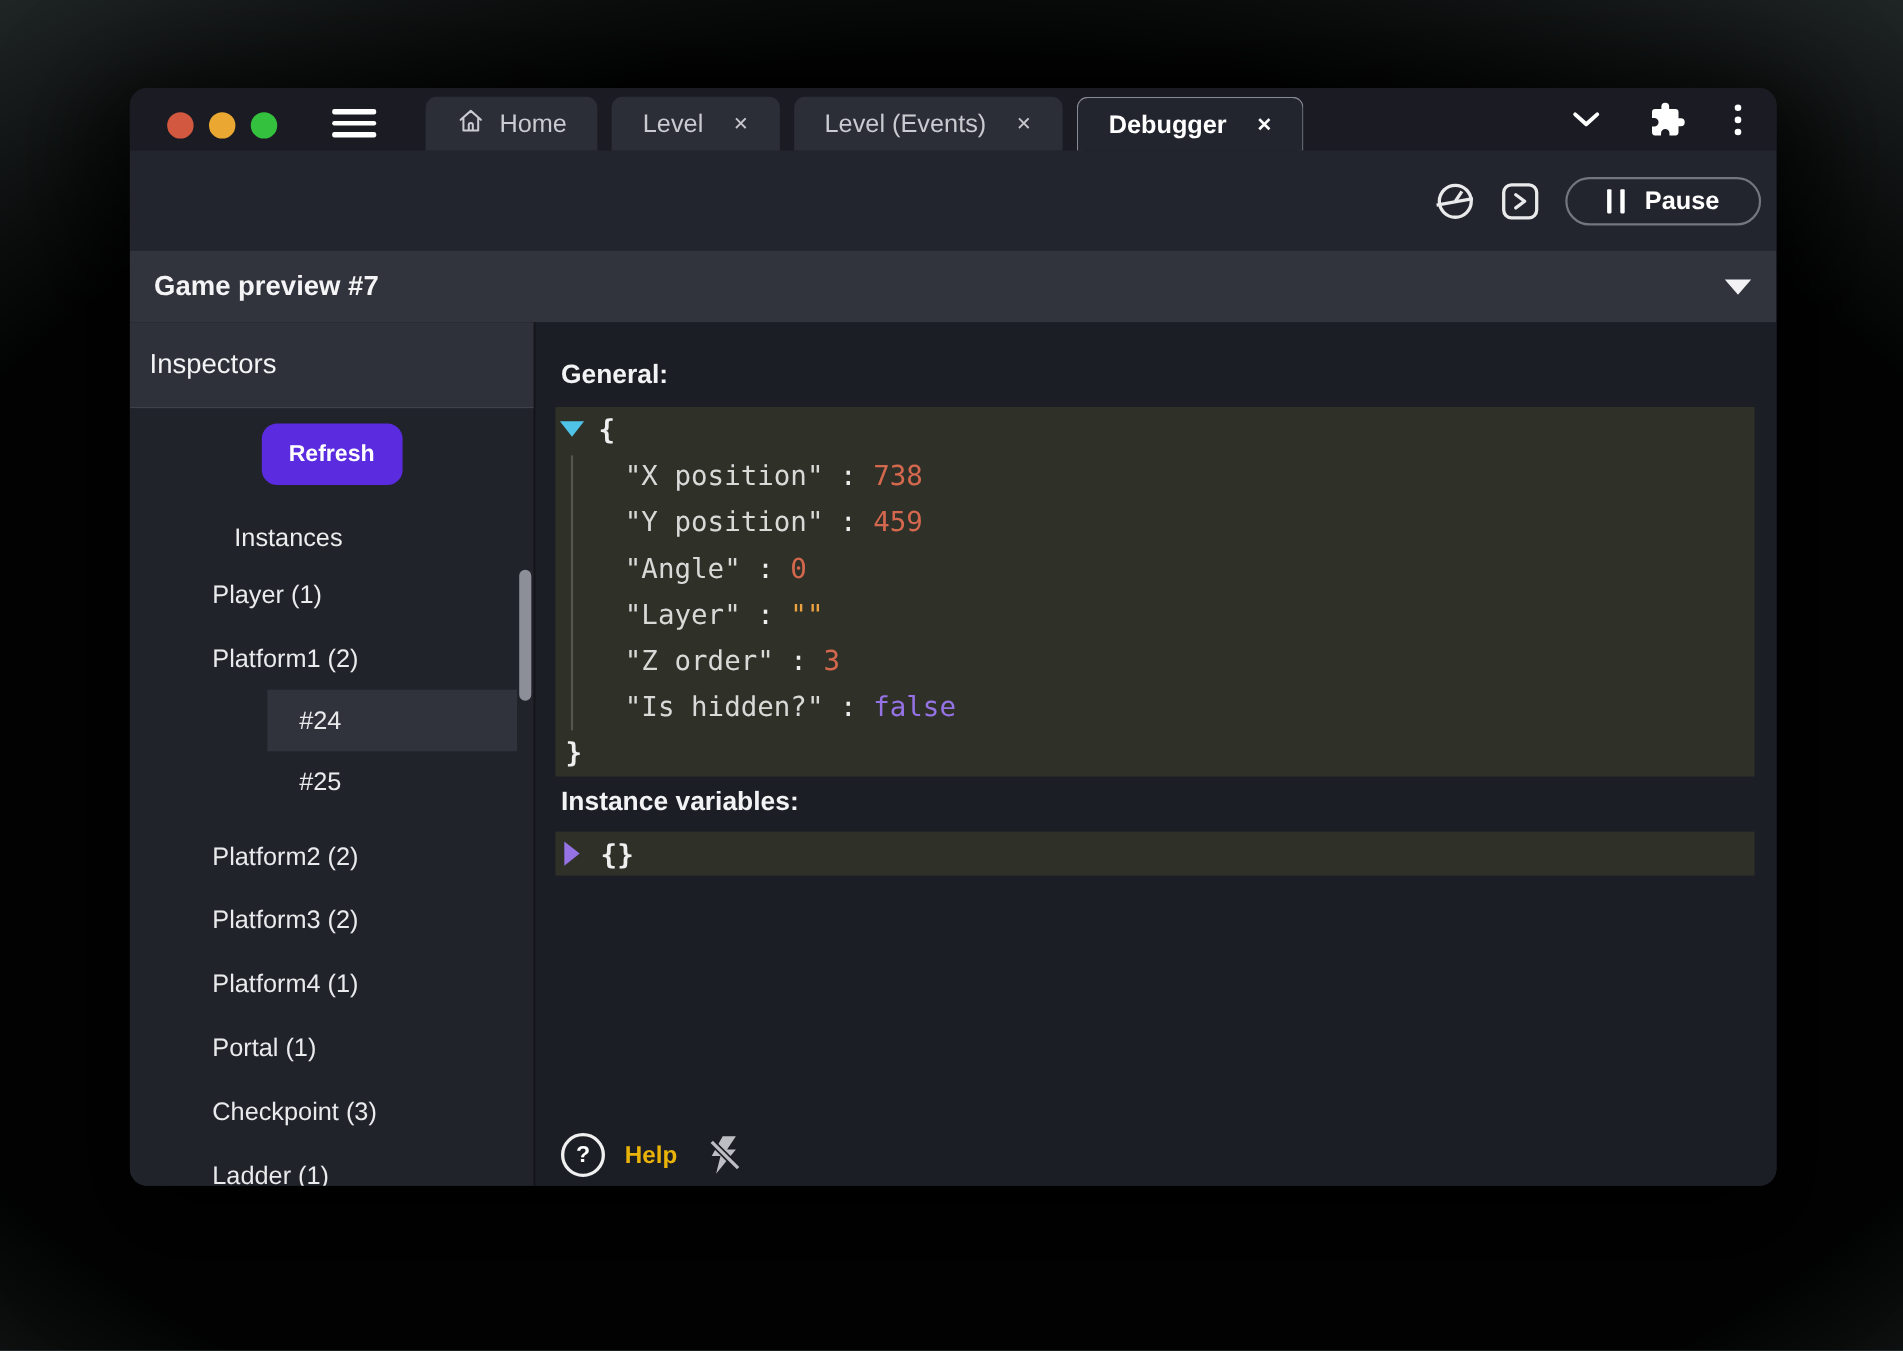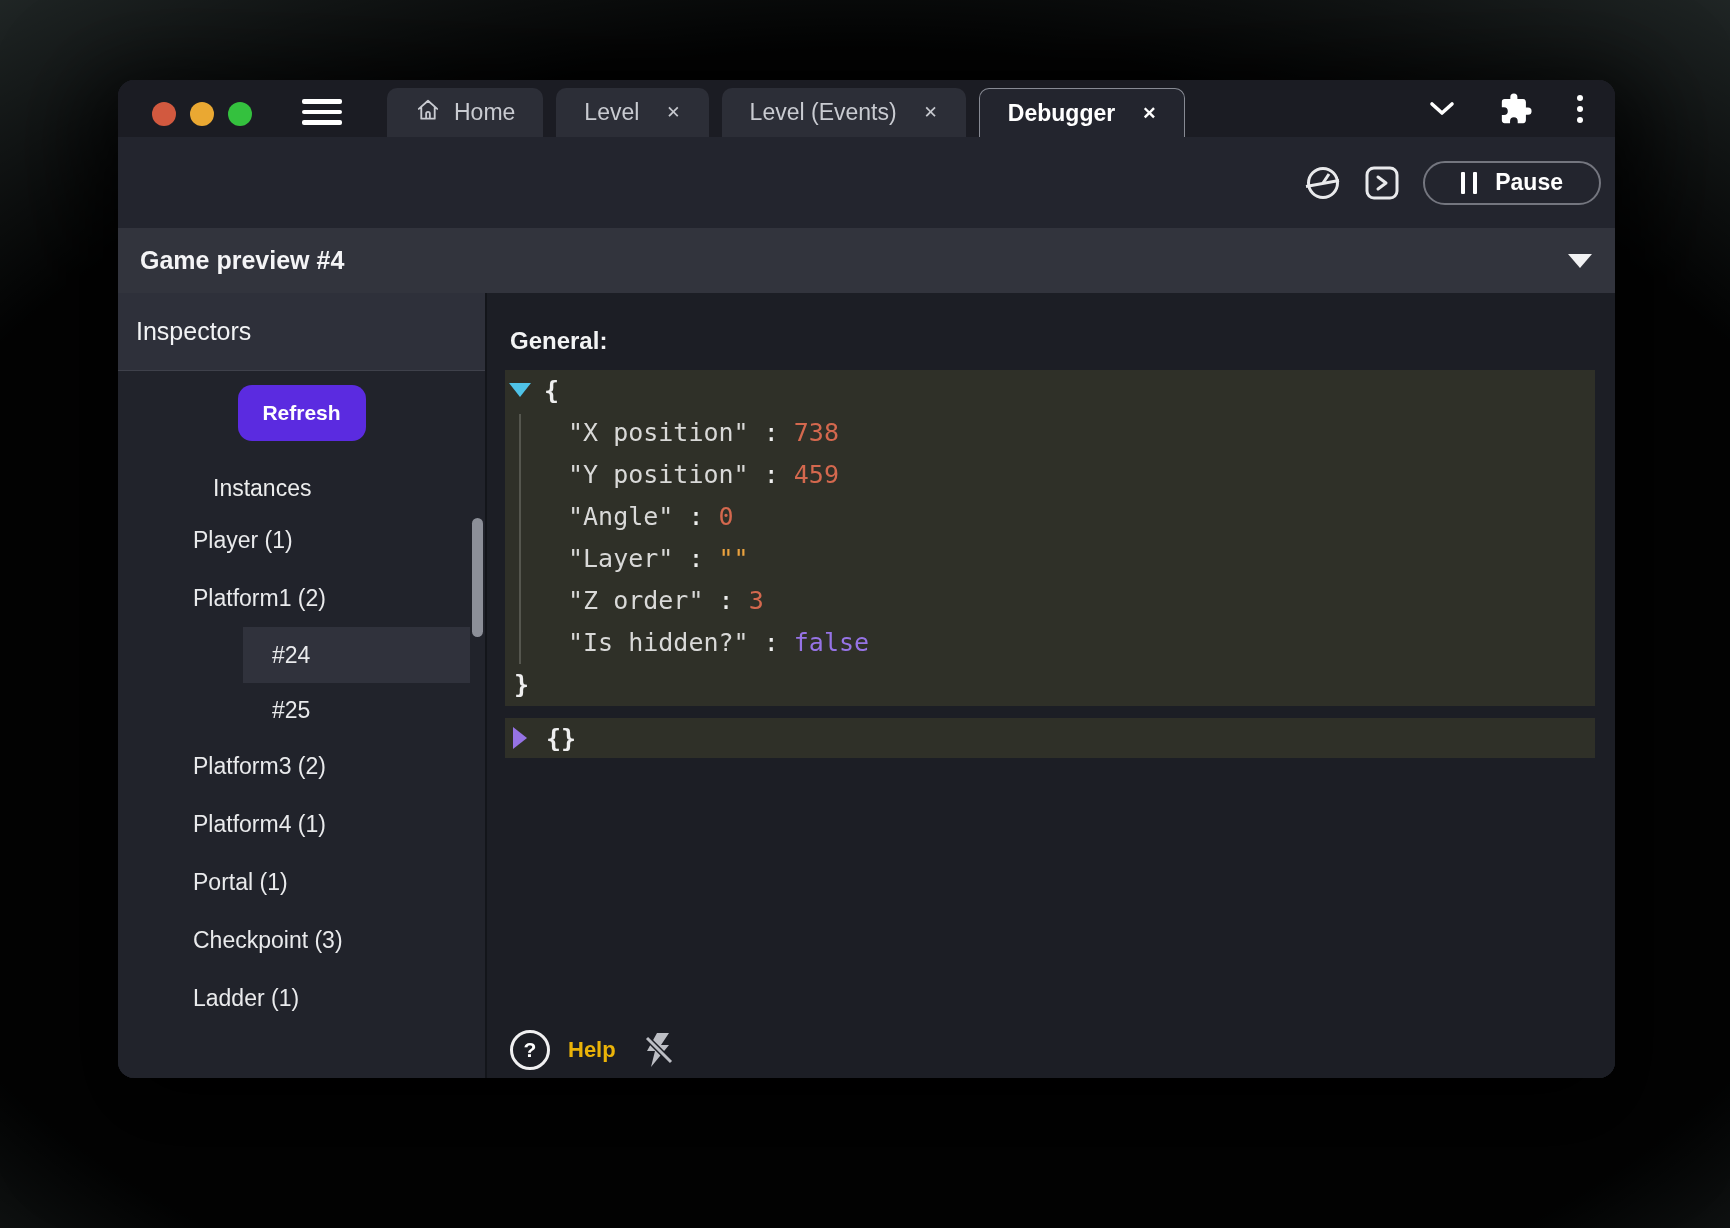--- a/index.html
+++ b/index.html
@@ -166,37 +166,38 @@
         <span class="pause-bars">
             <i></i>
             <i></i>
           </span>
         <span>Pause</span>
       </button>
     </div>
   </div>
 
   <div class="preview-bar">
-    <span>Game preview #4</span>
+    <span>Game preview #7</span>
     <span class="preview-caret"></span>
   </div>
 
   <div class="content">
 
     <aside class="sidebar">
       <div class="sidebar-header">
         <span>Inspectors</span>
       </div>
       <button class="refresh-btn">Refresh</button>
       <div class="instances-label">Instances</div>
       <div class="tree">
           <div class="tree-row lvl1"><span>Player (1)</span></div>
           <div class="tree-row lvl1"><span>Platform1 (2)</span></div>
           <div class="tree-row lvl2 selected"><span>#24</span></div>
           <div class="tree-row lvl2"><span>#25</span></div>
+          <div class="tree-row lvl1 after-sub"><span>Platform2 (2)</span></div>
           <div class="tree-row lvl1"><span>Platform3 (2)</span></div>
           <div class="tree-row lvl1"><span>Platform4 (1)</span></div>
           <div class="tree-row lvl1"><span>Portal (1)</span></div>
           <div class="tree-row lvl1"><span>Checkpoint (3)</span></div>
           <div class="tree-row lvl1"><span>Ladder (1)</span></div>
         </div>
       <div class="scroll-thumb"></div>
     </aside>
 
     <main class="main">
@@ -210,20 +211,21 @@
             <div class="code-line entry"><span class="k">"X position"</span><span class="colon"> : </span><span class="v number">738</span></div>
             <div class="code-line entry"><span class="k">"Y position"</span><span class="colon"> : </span><span class="v number">459</span></div>
             <div class="code-line entry"><span class="k">"Angle"</span><span class="colon"> : </span><span class="v number">0</span></div>
             <div class="code-line entry"><span class="k">"Layer"</span><span class="colon"> : </span><span class="v string">""</span></div>
             <div class="code-line entry"><span class="k">"Z order"</span><span class="colon"> : </span><span class="v number">3</span></div>
             <div class="code-line entry"><span class="k">"Is hidden?"</span><span class="colon"> : </span><span class="v boolean">false</span></div>
             <div class="code-line brace-line close"><span class="brace">}</span></div>
           </div>
       </div>
 
+      <div class="section-label label-vars">Instance variables:</div>
 
       <div class="code-block single">
         <span class="tri-right"></span>
         <span class="code-inline">{}</span>
       </div>
 
       <div class="help-row">
         <button class="help-btn">
           <span class="q-circle">?</span>
           <span class="help-text">Help</span>

